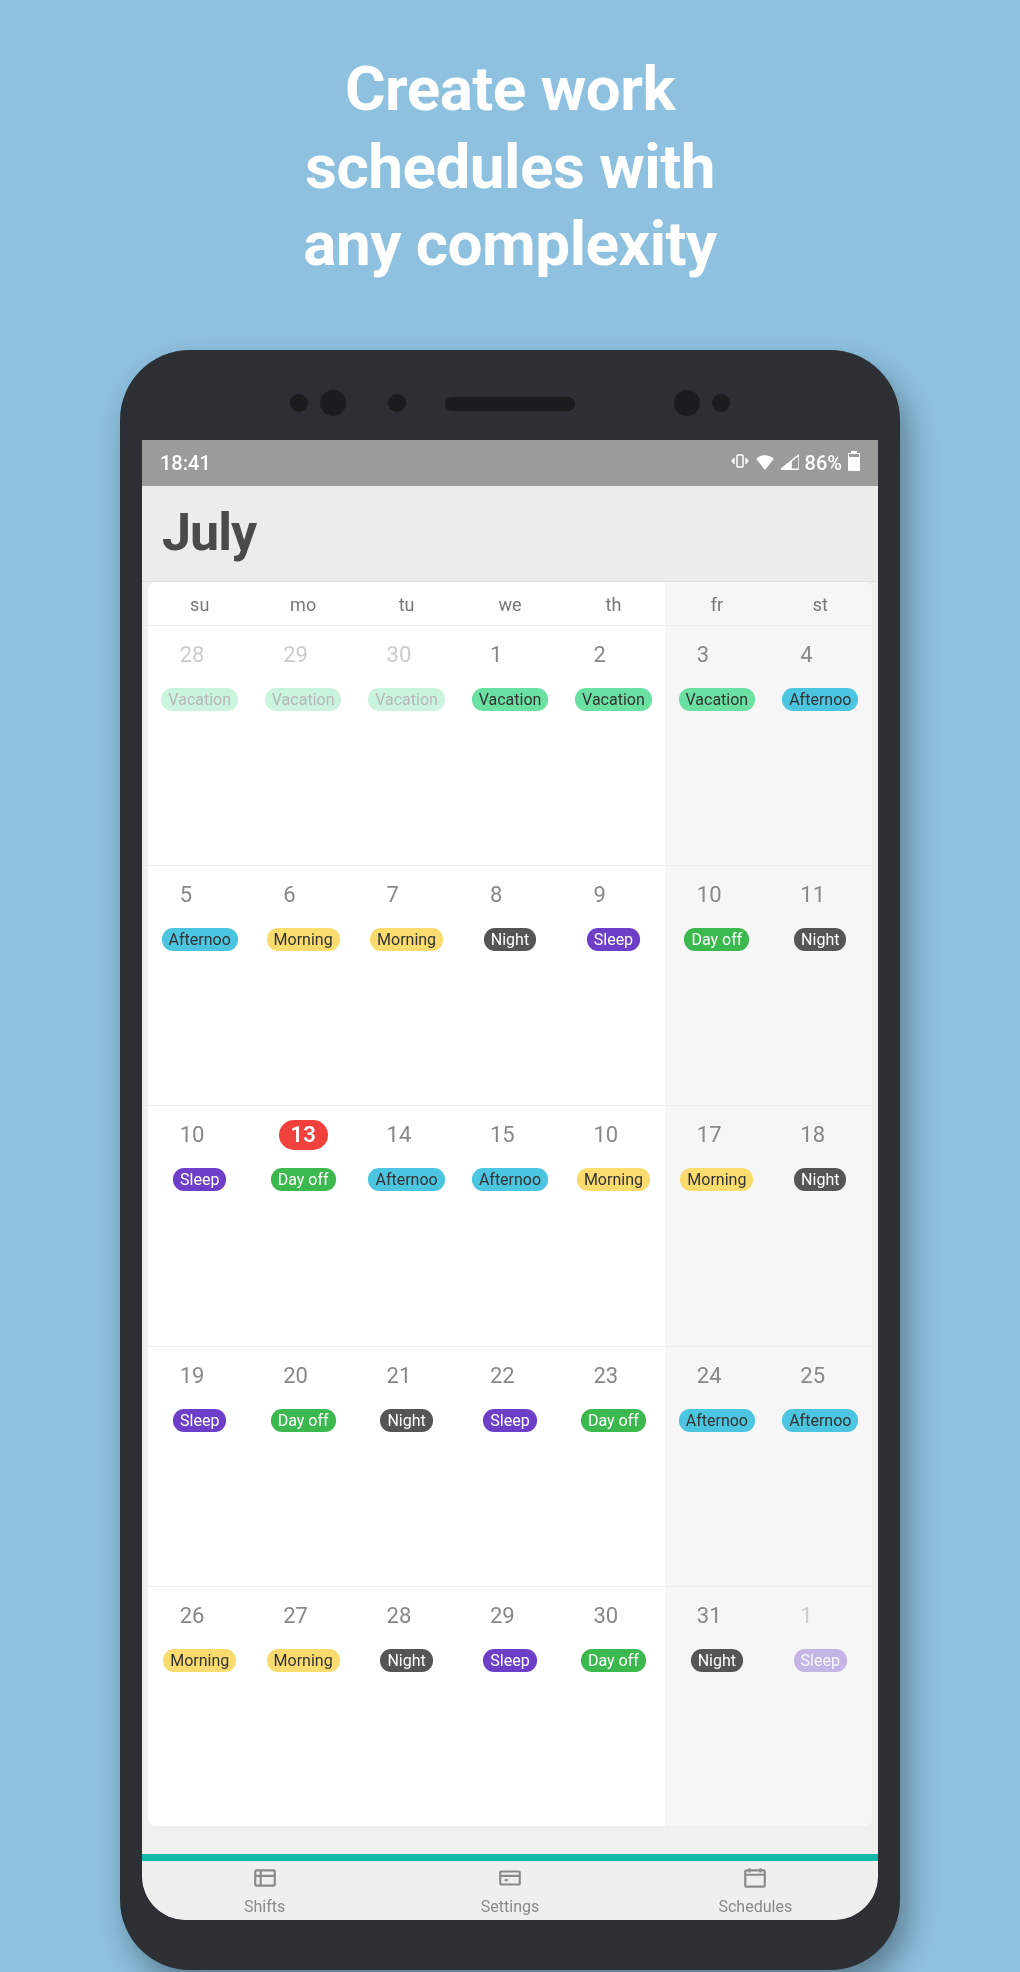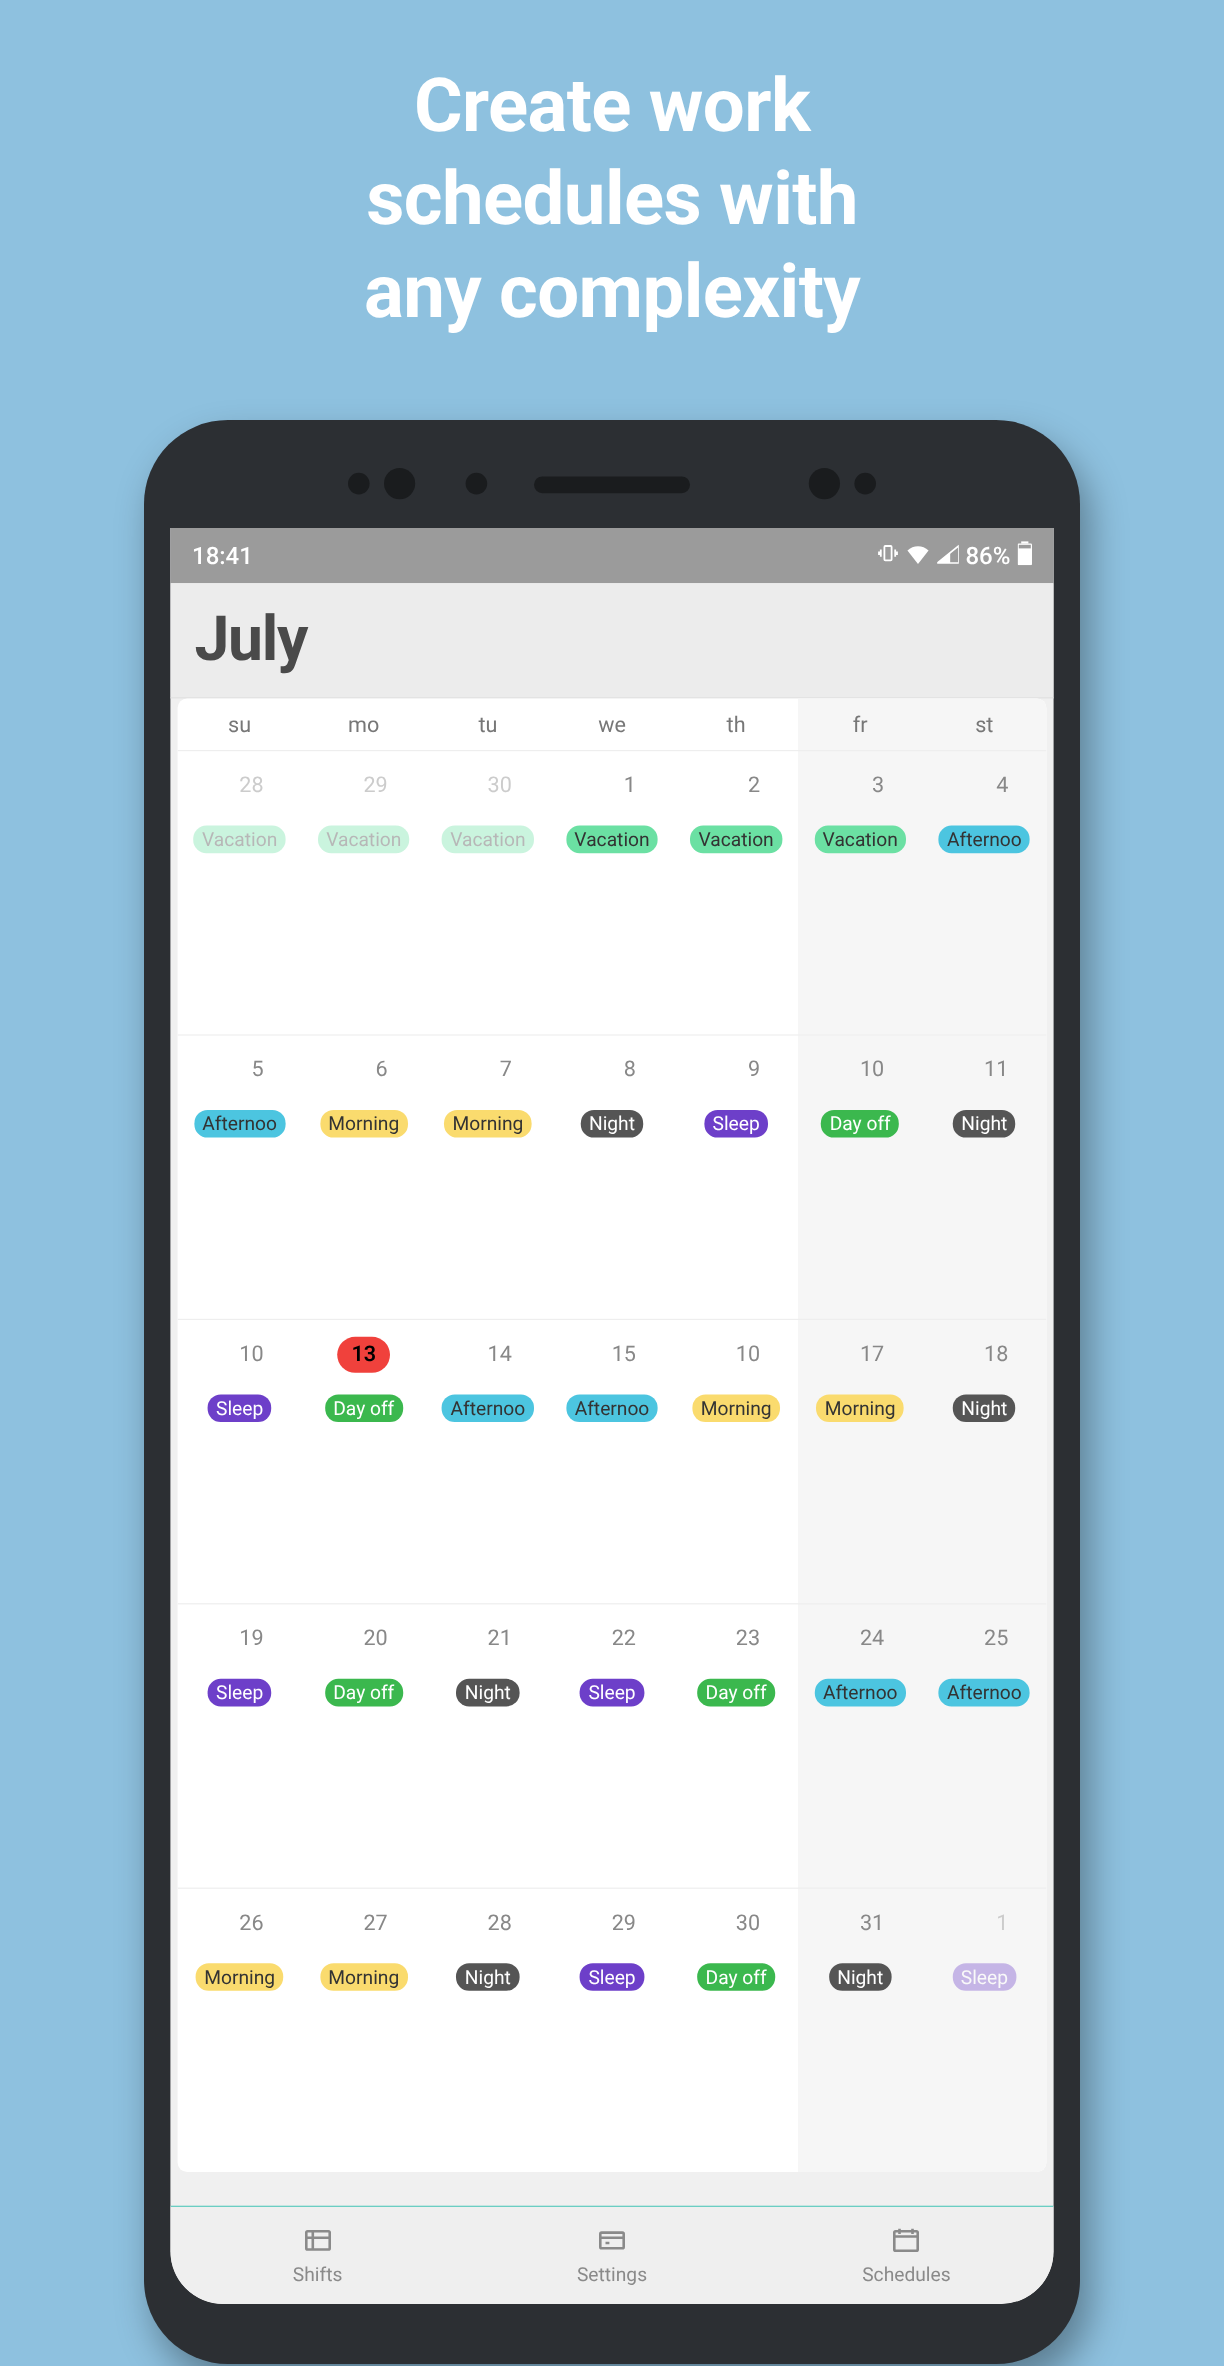--- a/index.html
+++ b/index.html
@@ -107,49 +107,49 @@
     position:relative;
   }
   .day {
     display:flex;
     flex-direction:column;
     align-items:center;
     padding-top:14px;
     position:relative;
   }
   .daynum {
-    font-size:18px;
+    font-size:22px;
     color:#888;
     font-weight:400;
     margin-bottom:10px;
     min-width:40px;
     height:30px;
     line-height:30px;
-    text-align:right;
+    text-align:left;
     border-radius:15px;
   }
   .daynum.other { color:#ccc; }
-  .daynum.today { background:#f0413c; color:#000000; font-weight:600; padding:0 12px;}
+  .daynum.today { background:#f0413c; color:#ffffff; font-weight:600; padding:0 12px;}
   .chip {
     font-size:16px;
     color:#333;
     padding:2px 7px;
     border-radius:11px;
     white-space:nowrap;
     overflow:hidden;
     max-width: calc(100% - 4px);
     text-overflow: clip;
     margin: 8px 2px;
   }
   .chip.white { color:#fff; }
   .chip.faded { opacity:0.35; }
   .bottom-nav {
-    height: 82px;
+    height: 66px;
     background:#efefef;
-    border-top:1px solid #14b8a6;
+    border-top:7px solid #14b8a6;
     display:grid;
     grid-template-columns:repeat(3,1fr);
     border-radius: 0 0 44px 44px;
     margin-top: 28px;
   }
   .nav-item {
     display:flex;
     flex-direction:column;
     align-items:center;
     justify-content:center;

